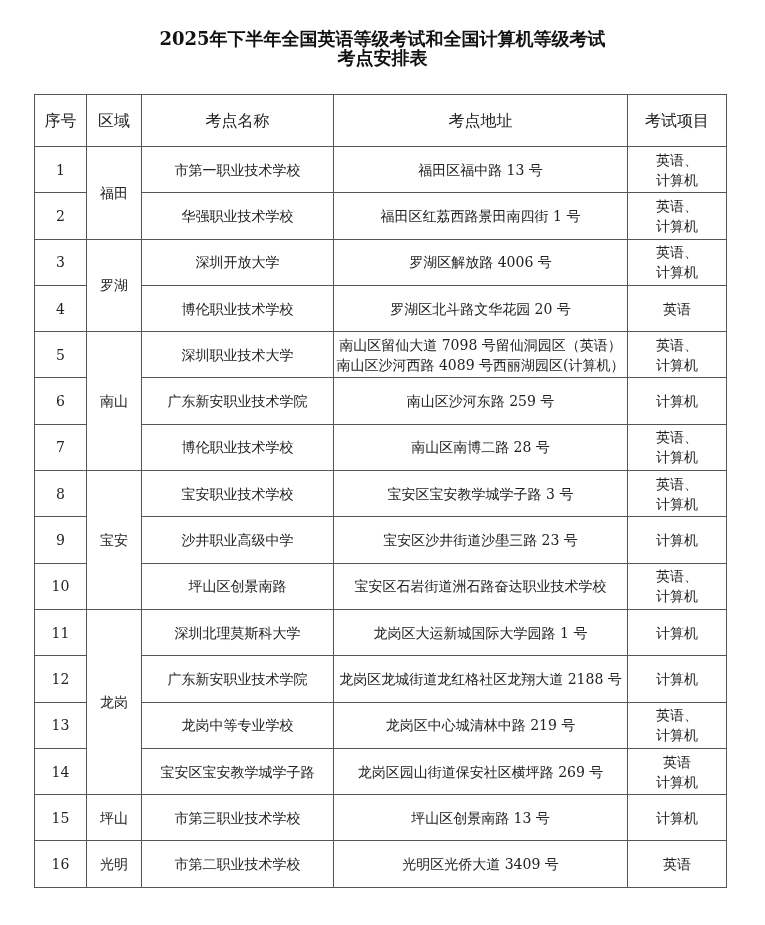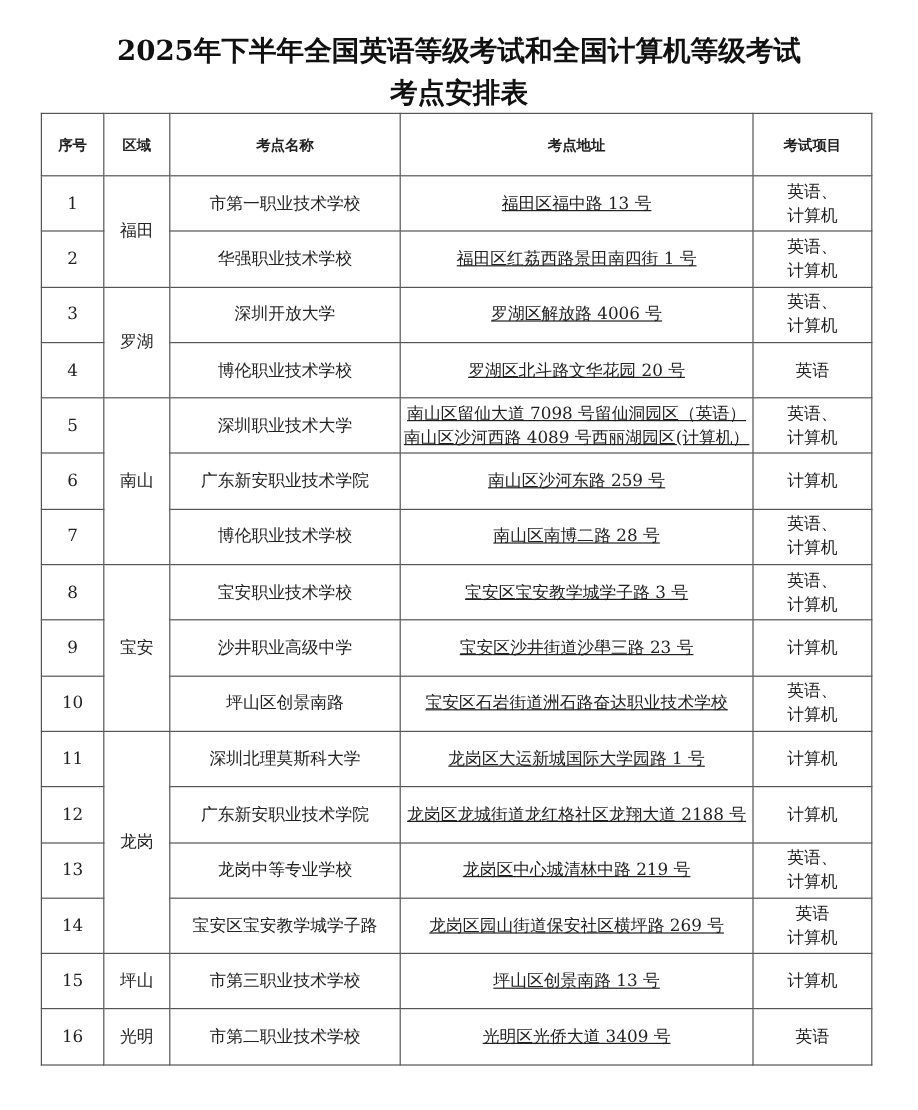--- a/index.html
+++ b/index.html
@@ -1,31 +1,31 @@
 <!DOCTYPE html>
 <html><head>
 <meta charset="utf-8">
 <style>
   html, body { margin: 0; padding: 0; background: #ffffff; }
   body { width: 765px; height: 925px; position: relative; overflow: hidden;
          font-family: "DejaVu Serif", "Liberation Serif", serif; color: #1a1a1a; }
   .title { position: absolute; left: 0; width: 765px; text-align: center;
-           font-weight: bold; font-size: 23px; letter-spacing: 0px; color: #111; }
+           font-weight: bold; font-size: 18px; letter-spacing: 0px; color: #111; }
   .title.l1 { top: 27px; }
-  .title.l2 { top: 62px; }
+  .title.l2 { top: 46px; }
   table { position: absolute; left: 34px; top: 94px; border-collapse: collapse;
           table-layout: fixed; width: 692px; }
   td, th { border: 1px solid #555; text-align: center; vertical-align: middle;
            padding: 0; font-size: 14px; line-height: 20px; font-weight: normal; color: #222; }
-  th { height: 51px; font-weight: bold; font-size: 12px; }
+  th { height: 51px; font-weight: normal; font-size: 16px; }
   td { height: 45.3px; }
   col.c1 { width: 52px; } col.c2 { width: 55px; } col.c3 { width: 192px; }
   col.c4 { width: 294px; } col.c5 { width: 99px; }
   .items span { display: block; }
-  .addr span { display: block; text-decoration: underline; }
+  .addr span { display: block; }
 </style>
 </head>
 <body>
 
 <div class="title l1">2025年下半年全国英语等级考试和全国计算机等级考试</div>
 <div class="title l2">考点安排表</div>
 
 <table>
   <colgroup>
       <col class="c1">

